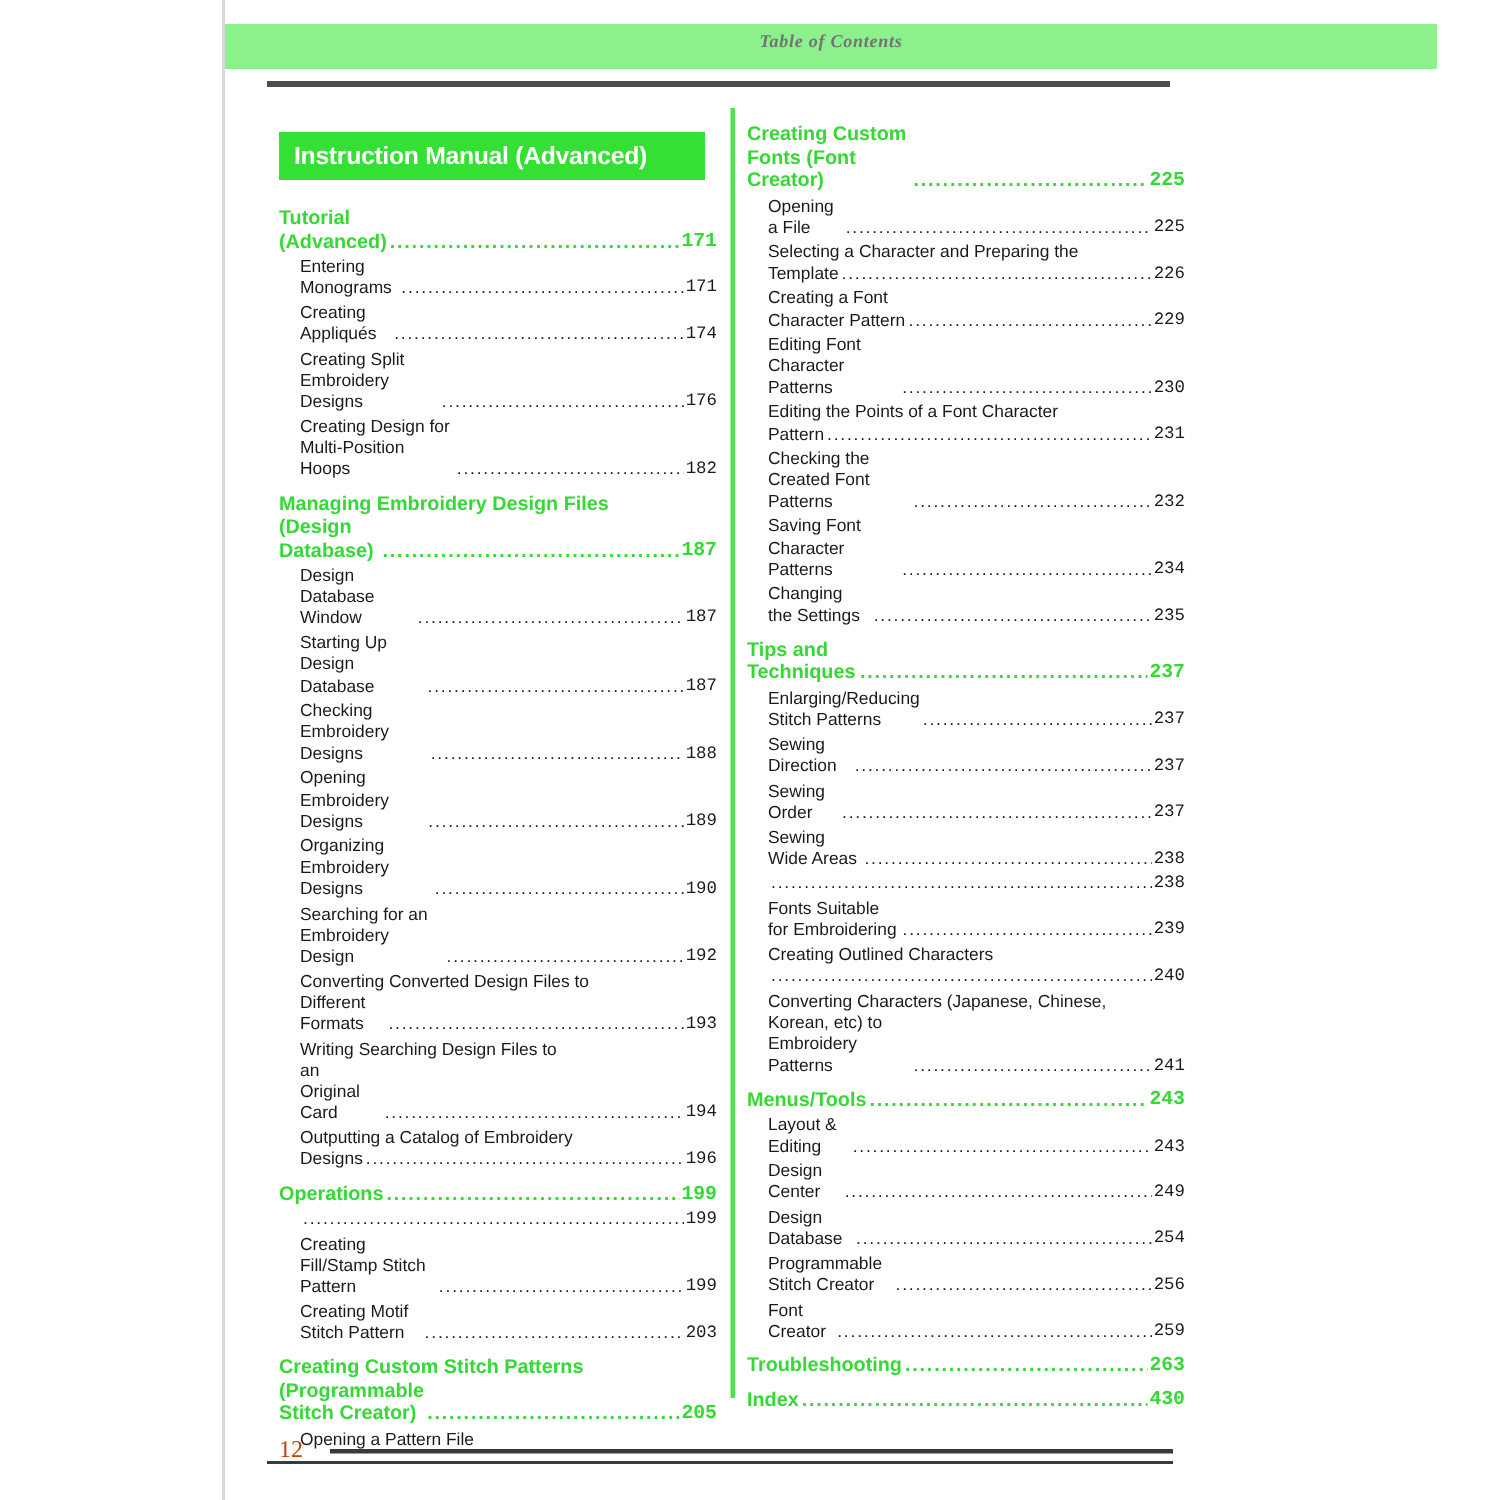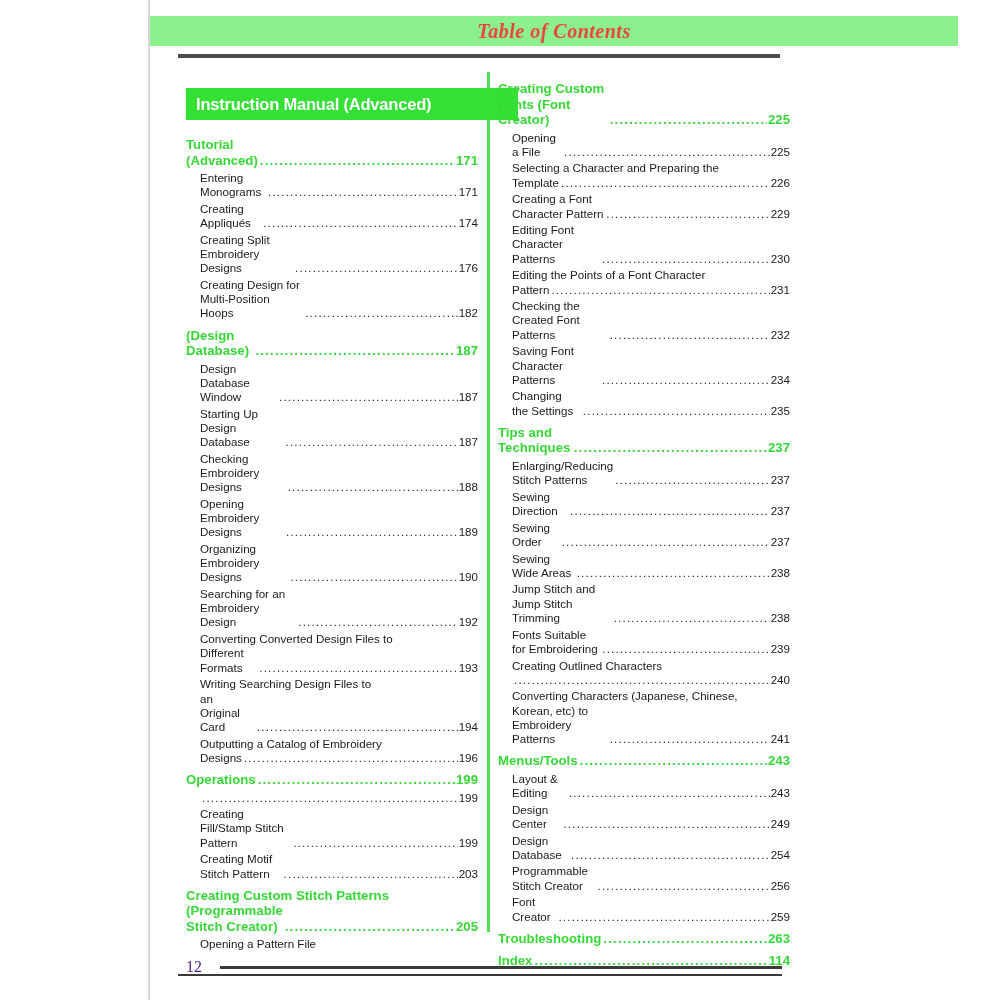--- a/index.html
+++ b/index.html
@@ -39,22 +39,22 @@
   }
   .header-title {
     position: absolute;
     left: 150px;
     top: 20px;
     width: 808px;
     text-align: center;
     font-family: "Liberation Serif", serif;
     font-style: italic;
     font-weight: bold;
-    font-size: 20px;
-    color: #ef4444;
+    font-size: 12px;
+    color: #737373;
     letter-spacing: 0.5px;
   }
   .header-rule {
     position: absolute;
     left: 178px;
     top: 54px;
     width: 602px;
     height: 4px;
     background: #4d4d4d;
   }
@@ -65,21 +65,21 @@
     width: 3px;
     height: 860px;
     background: #4ee24e;
   }
 
   
   .title-box {
     position: absolute;
     left: 186px;
     top: 88px;
-    width: 332px;
+    width: 284px;
     height: 32px;
     background: #35e035;
     display: flex;
     align-items: center;
   }
   .title-box span {
     color: #ffffff;
     font-size: 16.5px;
     font-weight: bold;
     padding-left: 10px;
@@ -118,20 +118,21 @@
     overflow: hidden;
     white-space: nowrap;
     letter-spacing: 1.2px;
     margin: 0 1px 0 2px;
     min-width: 6px;
   }
   .entry .pg {
     flex: 0 0 auto;
     text-align: center;
     white-space: nowrap;
+    font-family: Liberation Mono, monospace;
   }
 
   
   .lvl1 {
     color: #36d836;
     font-weight: bold;
     font-size: 13.2px;
     line-height: 15.5px;
     margin-top: 7px;
     margin-bottom: 3px;
@@ -161,21 +162,21 @@
     width: 562px;
     height: 3px;
     background: #3a3a3a;
   }
   .page-num {
     position: absolute;
     left: 186px;
     top: 958px;
     font-family: "Liberation Serif", serif;
     font-size: 16px;
-    color: #4c1d95;
+    color: #c2410c;
   }
   .bottom-rule {
     position: absolute;
     left: 178px;
     top: 974px;
     width: 604px;
     height: 2px;
     background: #3a3a3a;
   }
 </style>
@@ -226,20 +227,21 @@
         </div>
       </div>
       <div class="entry lvl2">
         <div class="row">
           <span class="txt">Creating Design for Multi-Position Hoops</span>
           <span class="dots">......................................................................</span>
           <span class="pg">182</span>
         </div>
       </div>
       <div class="entry lvl1">
+        <div class="wrapline">Managing Embroidery Design Files</div>
         <div class="row">
           <span class="txt">(Design Database)</span>
           <span class="dots">......................................................................</span>
           <span class="pg">187</span>
         </div>
       </div>
       <div class="entry lvl2">
         <div class="row">
           <span class="txt">Design Database Window</span>
           <span class="dots">......................................................................</span>
@@ -442,21 +444,20 @@
       </div>
       <div class="entry lvl2">
         <div class="row">
           <span class="txt">Sewing Wide Areas</span>
           <span class="dots">......................................................................</span>
           <span class="pg">238</span>
         </div>
       </div>
       <div class="entry lvl2">
         <div class="row">
-          <span class="txt">Jump Stitch and Jump Stitch Trimming</span>
           <span class="dots">......................................................................</span>
           <span class="pg">238</span>
         </div>
       </div>
       <div class="entry lvl2">
         <div class="row">
           <span class="txt">Fonts Suitable for Embroidering</span>
           <span class="dots">......................................................................</span>
           <span class="pg">239</span>
         </div>
@@ -522,21 +523,21 @@
         <div class="row">
           <span class="txt">Troubleshooting</span>
           <span class="dots">......................................................................</span>
           <span class="pg">263</span>
         </div>
       </div>
       <div class="entry lvl1">
         <div class="row">
           <span class="txt">Index</span>
           <span class="dots">......................................................................</span>
-          <span class="pg">114</span>
+          <span class="pg">430</span>
         </div>
       </div>
     </div>
 
   <div class="footer-rule"></div>
   <div class="page-num">12</div>
   <div class="bottom-rule"></div>
 
 </div>
 

